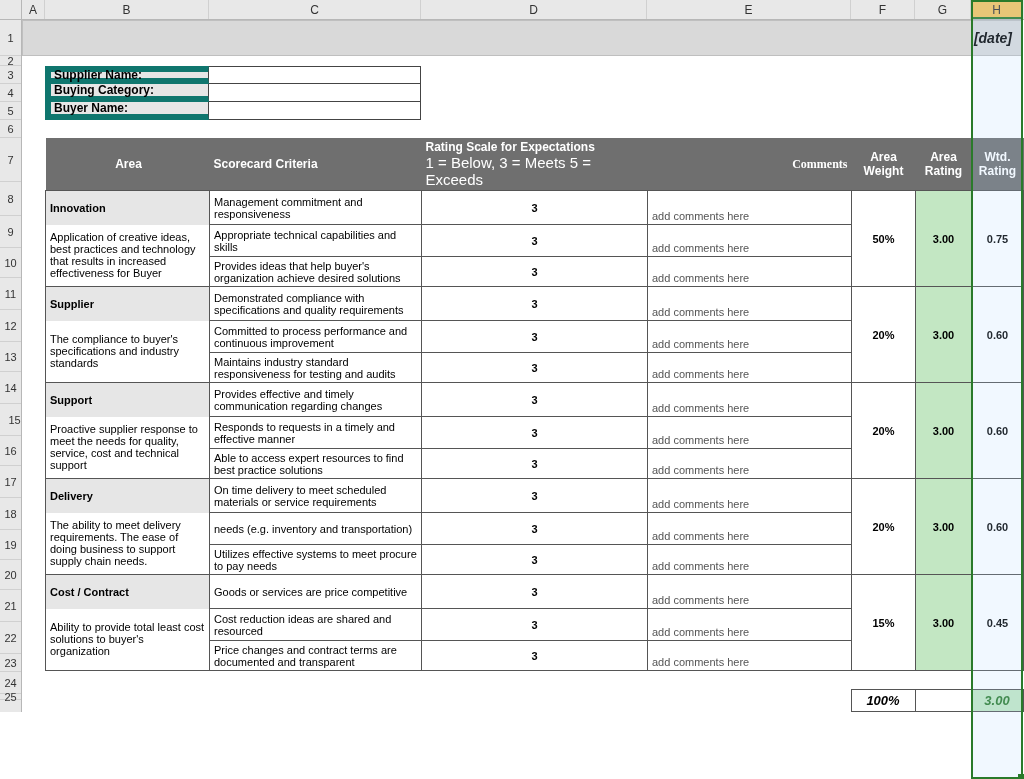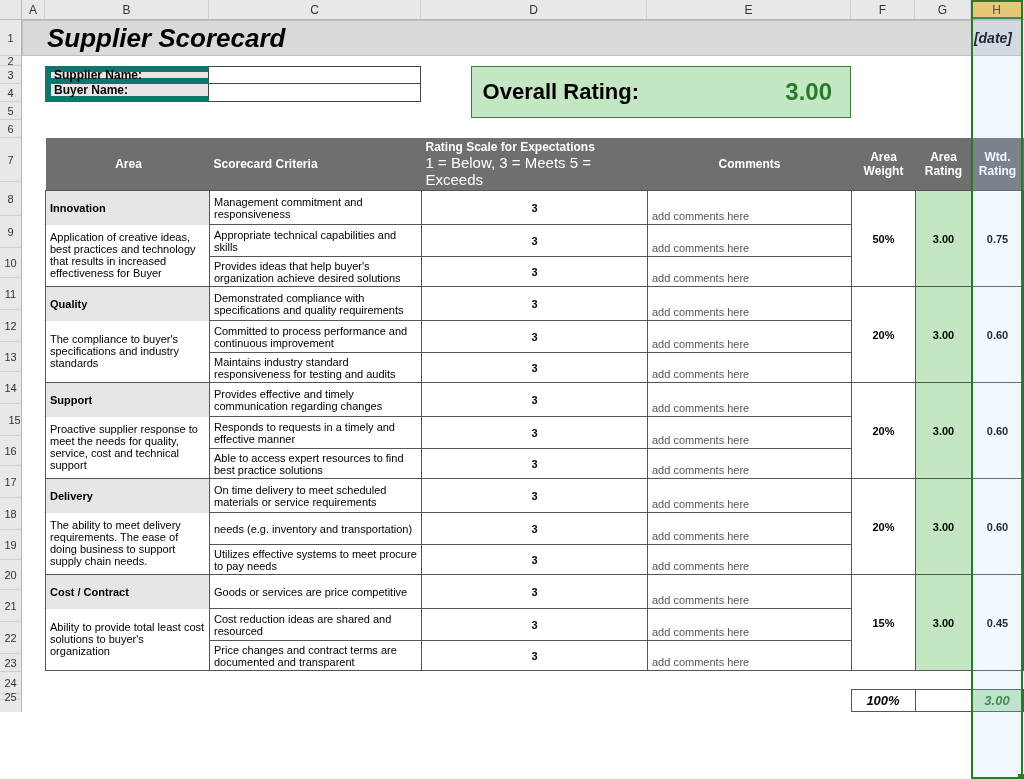--- a/index.html
+++ b/index.html
@@ -110,44 +110,43 @@
         <div class="row-num" style="height: 18px;">23</div>
         <div class="row-num" style="height: 22px;">24</div>
         <div class="row-num" style="height: 6px;">25</div>
       </div>
 
     <div class="sheet">
 
       <div style="display:flex;">
         <div class="cA" style="height:36px; background:#d9d9d9; border:1px solid #bfbfbf; border-right:none;"></div>
         <div class="title-band" style="width:978px; border-left:none;">
-          <span class="title-text">Supplier Scorecard</span>
           <span class="date-text">[date]</span>
         </div>
       </div>
 
       <div class="thin-row"></div>
 
       <div style="display:flex;">
         <div class="cA" style="height:54px;"></div>
         <div class="info-stack">
           <div class="info-row">
             <div class="info-label">Supplier Name:</div>
             <div class="info-val"></div>
           </div>
           <div class="info-row">
+            <div class="info-label">Buying Category:</div>
+            <div class="info-val"></div>
+          </div>
+          <div class="info-row">
             <div class="info-label">Buyer Name:</div>
             <div class="info-val"></div>
           </div>
         </div>
         <div style="width:50px;"></div>
-        <div class="overall-box" style="width:380px;">
-          <div class="overall-label" style="width:176px;">Overall Rating:</div>
-          <div class="overall-val" style="width:204px;">3.00</div>
-        </div>
       </div>
 
       <div style="height:18px;"></div>
 
       <div style="display:flex;">
         <div class="cA"></div>
         <table class="tbl" style="width:978px;">
           <colgroup>
             <col style="width:164px">
               <col style="width:212px">
@@ -160,21 +159,21 @@
           <thead>
             <tr style="height:44px;">
               <th style="text-align:center;padding-left:6px;">Area</th>
               <th style="text-align:left;">Scorecard Criteria</th>
               <th style="text-align:left;">
                 <div class="tblhead-wrap">
                   <span style="font-weight:bold;">Rating Scale for Expectations</span>
                   <span style="font-weight:normal; font-size:15px;">1 = Below, 3 = Meets 5 = Exceeds</span>
                 </div>
               </th>
-              <th style="text-align:center;">Comments</th>
+              <th style="text-align:right;font-family:Liberation Serif, serif;">Comments</th>
               <th style="text-align:center;">Area Weight</th>
               <th style="text-align:center;">Area Rating</th>
               <th style="text-align:center;">Wtd. Rating</th>
             </tr>
           </thead>
           <tbody id="tbody">
               <tr class="first-in-group" style="height: 34px;">
                 <td class="area-name" style="border-bottom: none;">Innovation</td>
                 <td class="crit">Management commitment and responsiveness</td>
                 <td class="rating">3</td>
@@ -188,21 +187,21 @@
                 <td class="crit">Appropriate technical capabilities and skills</td>
                 <td class="rating">3</td>
                 <td class="comments" style="vertical-align: bottom;">add comments here</td>
               </tr>
               <tr style="height: 30px;">
                 <td class="crit">Provides ideas that help buyer's organization achieve desired solutions</td>
                 <td class="rating">3</td>
                 <td class="comments" style="vertical-align: bottom;">add comments here</td>
               </tr>
               <tr class="first-in-group" style="height: 34px;">
-                <td class="area-name" style="border-bottom: none;">Quality</td>
+                <td class="area-name" style="border-bottom: none;">Supplier</td>
                 <td class="crit">Demonstrated compliance with specifications and quality requirements</td>
                 <td class="rating">3</td>
                 <td class="comments" style="vertical-align: bottom;">add comments here</td>
                 <td class="weight" rowspan="3">20%</td>
                 <td class="arating" rowspan="3">3.00</td>
                 <td class="wtd" rowspan="3">0.60</td>
               </tr>
               <tr style="height: 32px; margin-top: 20px;">
                 <td class="area-desc" rowspan="2" style="border-top: none;">The compliance to buyer's specifications and industry standards</td>
                 <td class="crit">Committed to process performance and continuous improvement</td>

